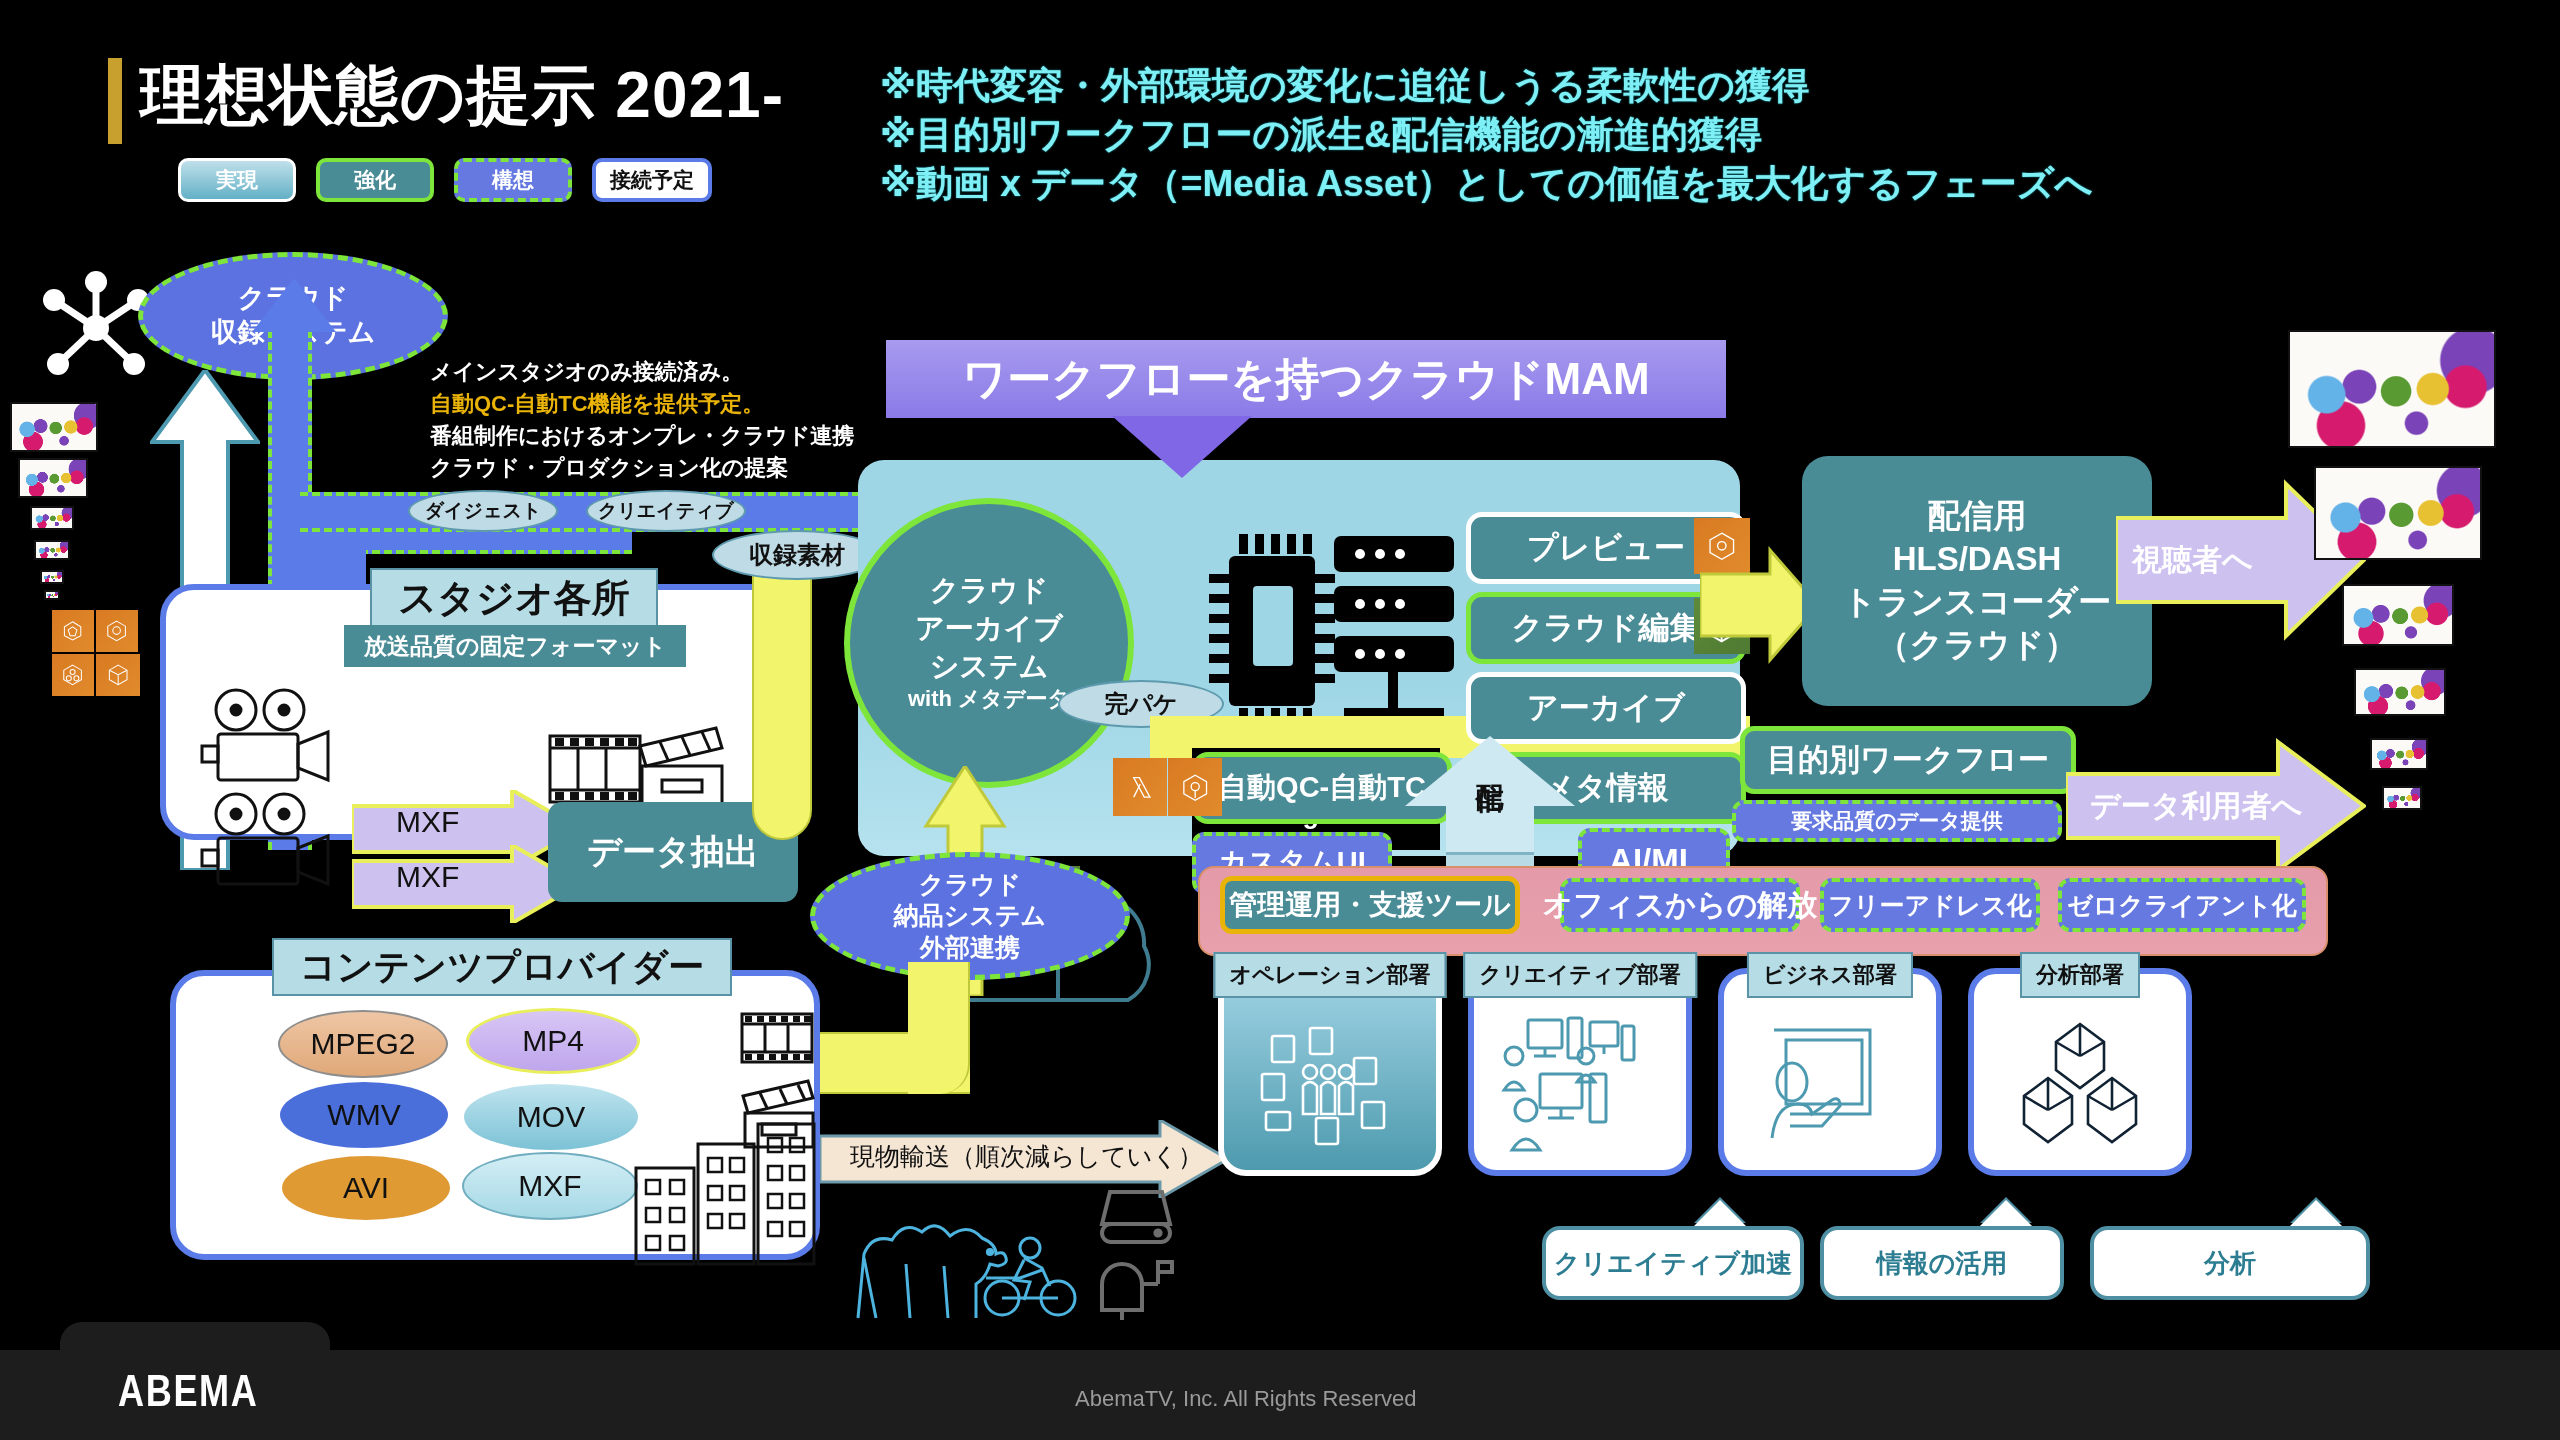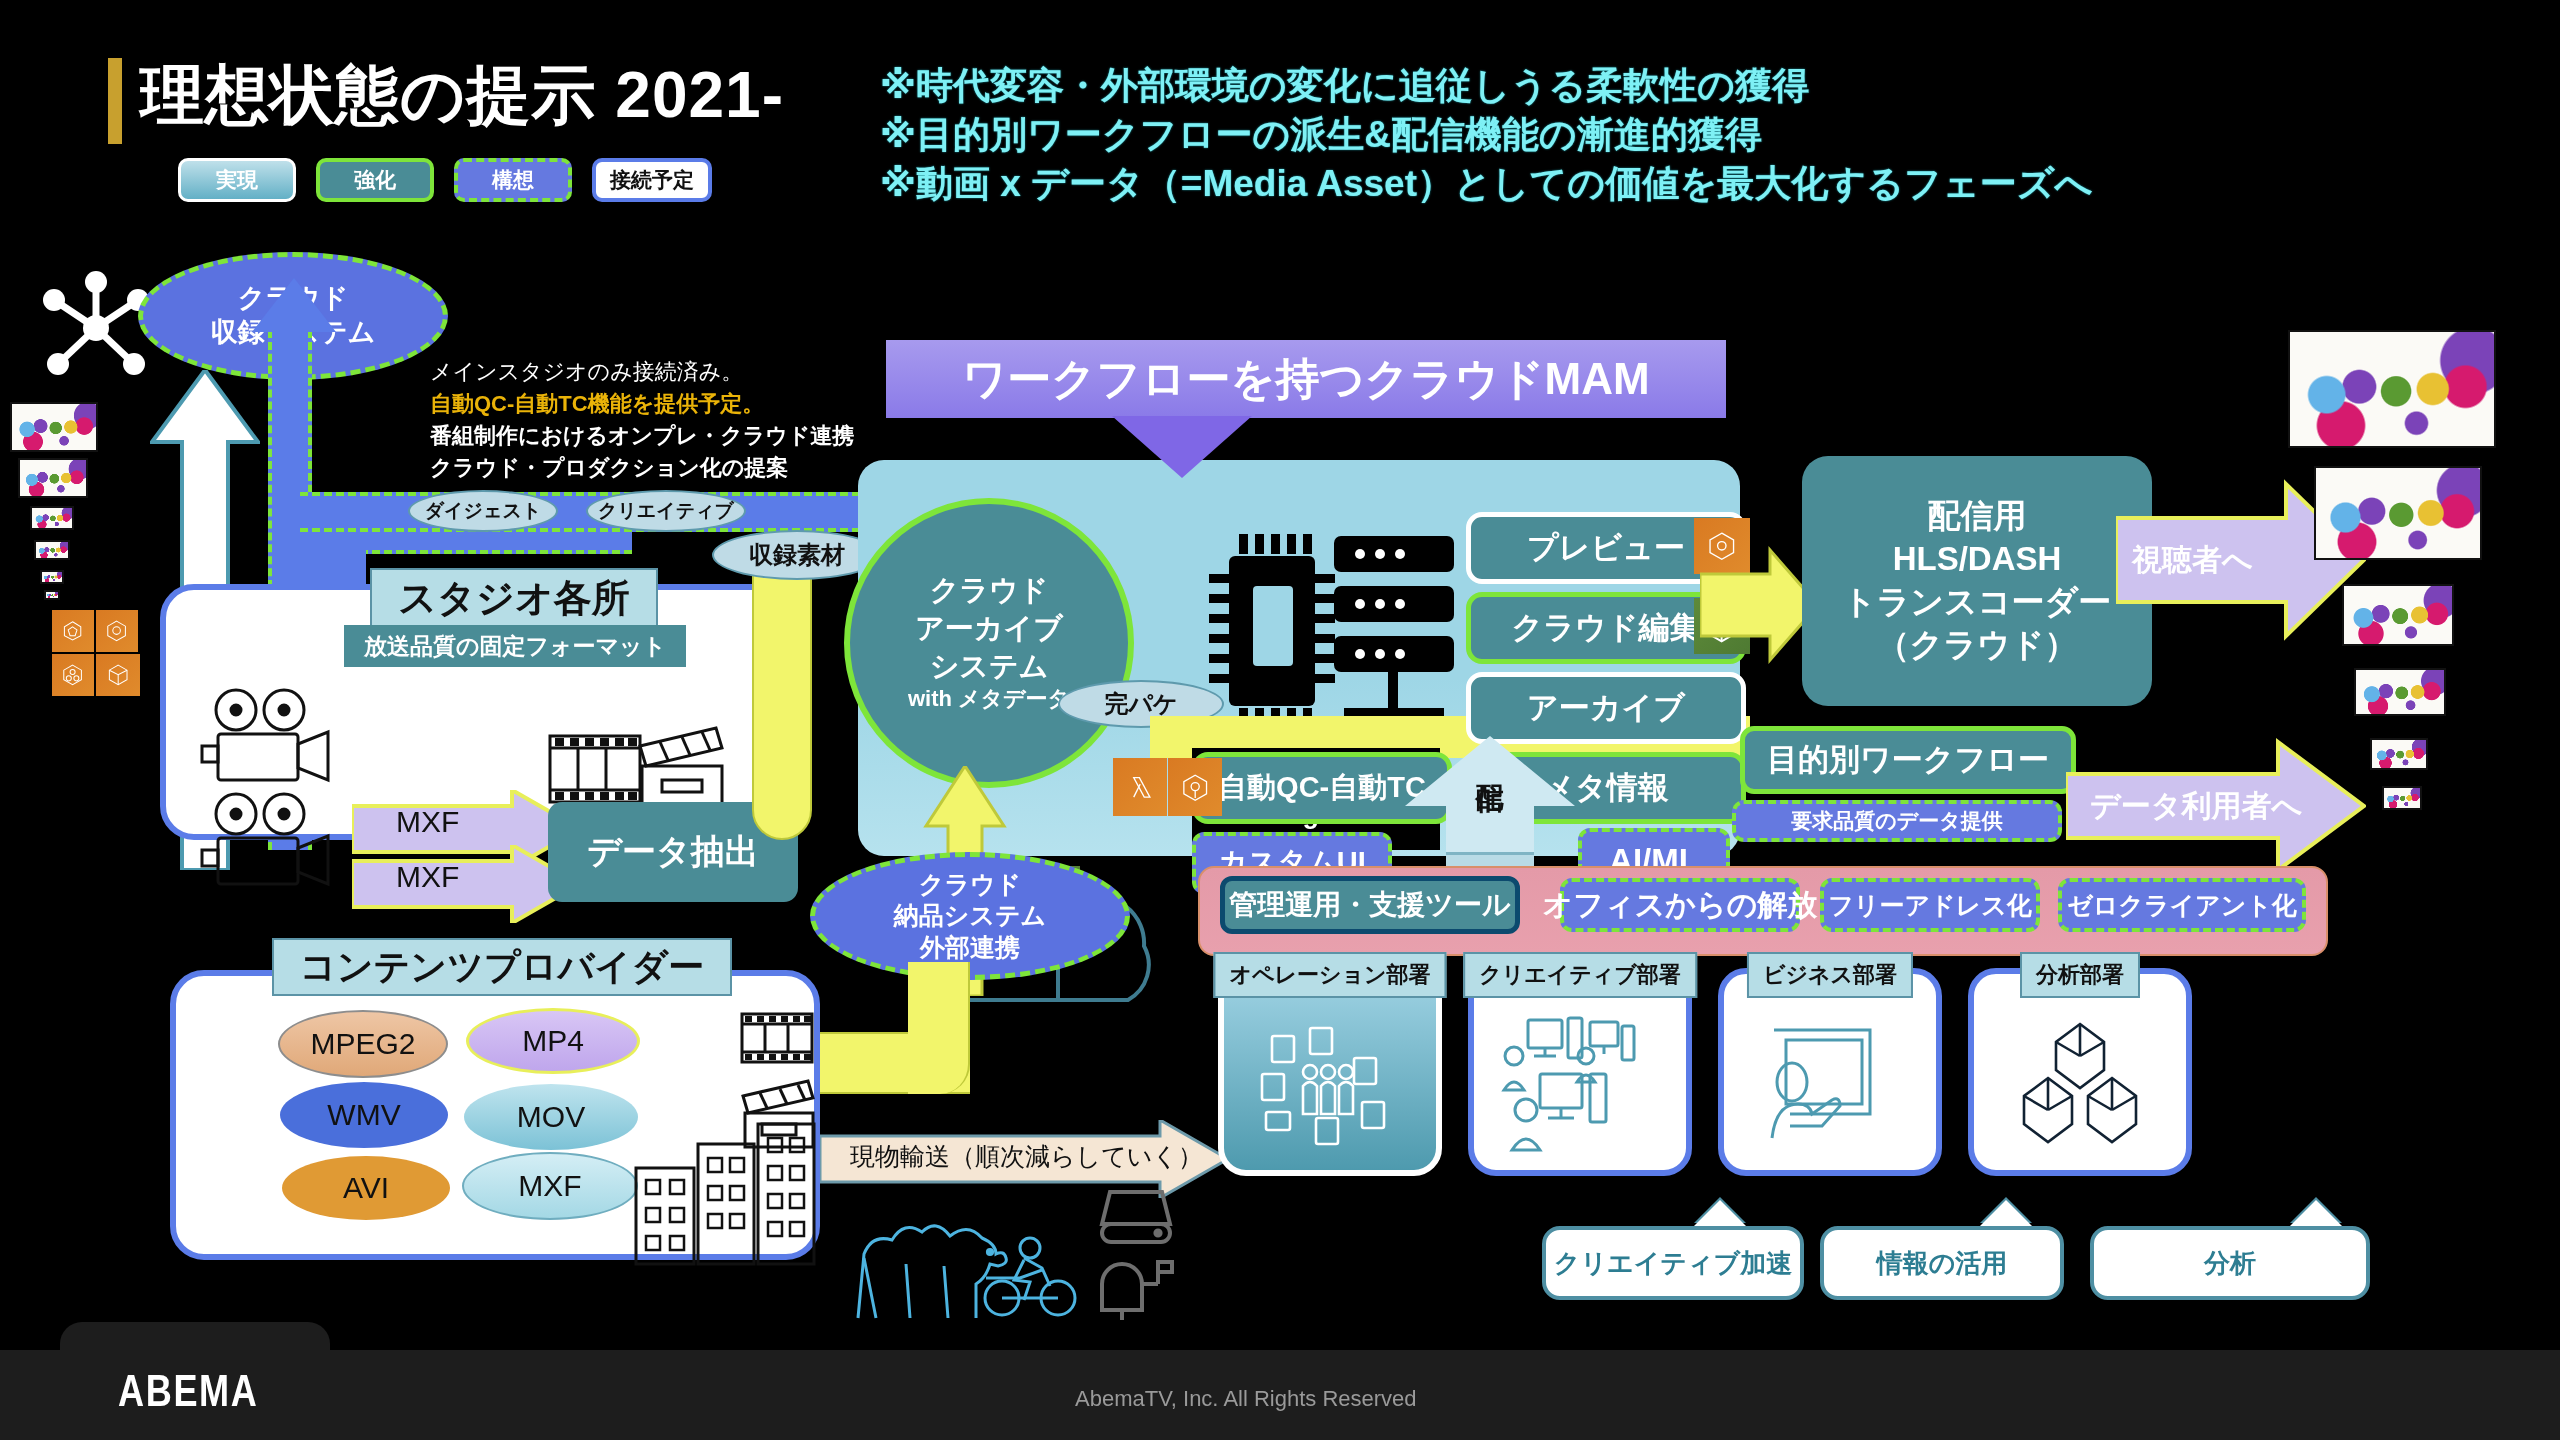--- a/index.html
+++ b/index.html
@@ -246,21 +246,21 @@
 
   <div class="abs band-blue" style="left:268px; top:330px; width:44px; height:520px; border-left:4px dashed #7ee53a; border-right:4px dashed #7ee53a;"></div>
   <div class="abs band-blue" style="left:312px; top:512px; width:320px; height:42px; border-top:4px dashed #7ee53a; border-bottom:4px dashed #7ee53a;"></div>
   <div class="abs band-blue" style="left:306px; top:500px; width:60px; height:120px;"></div>
   <svg class="abs" style="left:244px; top:276px; width:100px; height:70px;">
     <polygon points="50,2 92,56 8,56" fill="#5b7ce8"></polygon>
   </svg>
   <div class="abs vtext" style="left:186px; top:400px; color:#fff; font-size:30px; font-weight:700;">クラウド収録</div>
 
   <div class="abs" style="left:430px; top:356px; width:470px;">
-    <div style="color:#fff;font-size:22px;font-weight:400;line-height:1.45;white-space:nowrap;">メインスタジオのみ接続済み。</div>
+    <div style="color:#fff;font-size:22px;font-weight:700;line-height:1.45;white-space:nowrap;">メインスタジオのみ接続済み。</div>
     <div style="color:#eab308;font-size:22px;font-weight:700;line-height:1.45;white-space:nowrap;">自動QC-自動TC機能を提供予定。</div>
     <div style="color:#fff;font-size:22px;font-weight:700;line-height:1.45;white-space:nowrap;">番組制作におけるオンプレ・クラウド連携</div>
     <div style="color:#fff;font-size:22px;font-weight:700;line-height:1.45;white-space:nowrap;">クラウド・プロダクション化の提案</div>
   </div>
 
   <div class="abs band-blue" style="left:300px; top:492px; width:560px; height:40px; border-top:4px dashed #7ee53a; border-bottom:4px dashed #7ee53a;"></div>
   <div class="abs pill-label" style="left:408px; top:490px; width:150px; height:42px;">ダイジェスト</div>
   <div class="abs pill-label" style="left:586px; top:490px; width:160px; height:42px;">クリエイティブ</div>
 
   <div class="abs panel-white" style="left:160px; top:584px; width:640px; height:256px;"></div>
@@ -642,21 +642,21 @@
   <div class="abs" style="left:2090px; top:786px; color:#fff; font-size:30px; font-weight:700; white-space:nowrap;">データ利用者へ</div>
 
   <div class="abs thumb" style="left:2288px; top:330px; width:208px; height:118px;"></div>
   <div class="abs thumb" style="left:2314px; top:466px; width:168px; height:94px;"></div>
   <div class="abs thumb" style="left:2342px; top:584px; width:112px; height:62px;"></div>
   <div class="abs thumb" style="left:2354px; top:668px; width:92px; height:48px;"></div>
   <div class="abs thumb" style="left:2370px; top:738px; width:58px; height:32px;"></div>
   <div class="abs thumb" style="left:2382px; top:786px; width:40px; height:24px;"></div>
 
   <div class="abs" id="mgmt-bar" style="left:1198px; top:866px; width:1130px; height:90px;"></div>
-  <div class="abs teal-box" style="left:1220px; top:876px; width:300px; height:58px; font-size:28px; border:5px solid #0c4a6e; border-radius:12px;">
+  <div class="abs teal-box" style="left:1220px; top:876px; width:300px; height:58px; font-size:28px; border:5px solid #eab308; border-radius:12px;">
     <span>管理運用・支援ツール</span>
   </div>
   <div class="abs blue-dashed-box" style="left:1560px; top:878px; width:240px; height:54px; font-size:30px;">
     <span>オフィスからの解放</span>
   </div>
   <div class="abs blue-dashed-box" style="left:1820px; top:878px; width:220px; height:54px; font-size:25px;">
     <span>フリーアドレス化</span>
   </div>
   <div class="abs blue-dashed-box" style="left:2058px; top:878px; width:248px; height:54px; font-size:25px;">
     <span>ゼロクライアント化</span>

